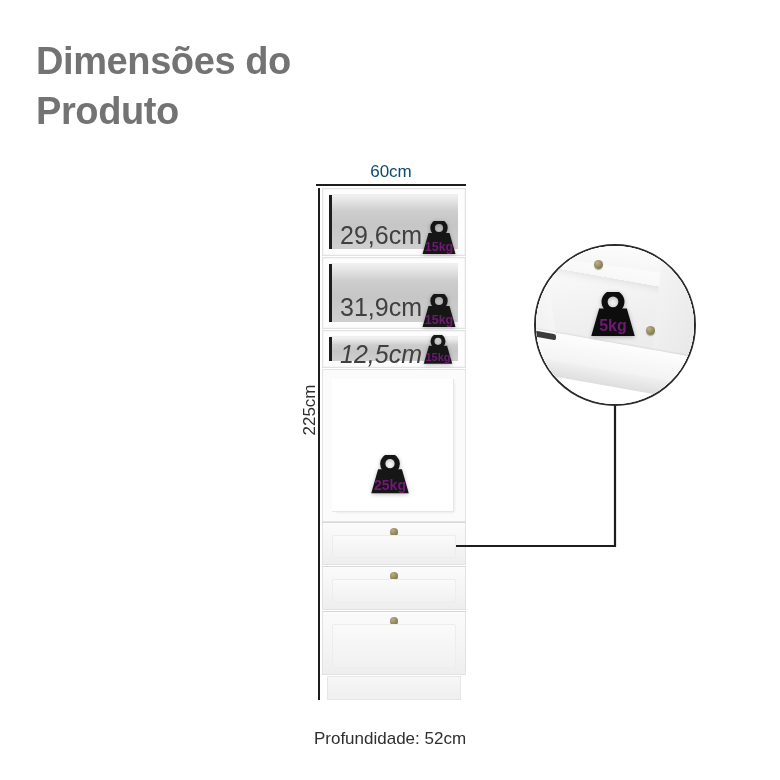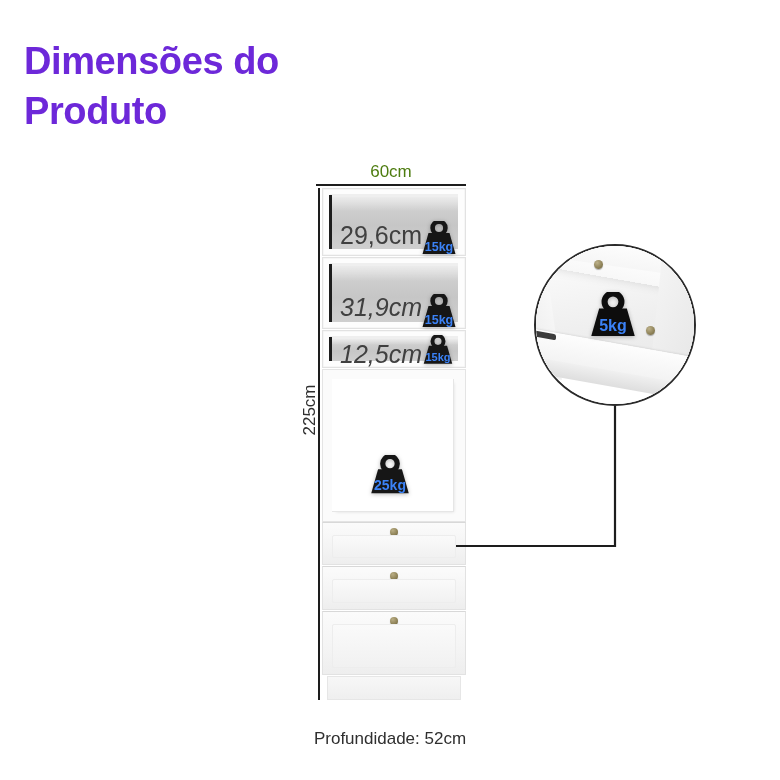--- a/index.html
+++ b/index.html
@@ -19,41 +19,41 @@
 
   #stage {
     position: absolute;
     left: 0; top: 0;
     width: 780px; height: 780px;
   }
 
   
   .title {
     position: absolute;
-    left: 24px;
+    left: 36px;
     top: 36px;
     width: 340px;
     font-size: 38px;
     line-height: 1.32;
     font-weight: 700;
-    color: #6d28d9;
+    color: #737373;
     letter-spacing: -0.4px;
   }
 
   
   .width-dim {
     position: absolute;
     left: 316px;
     top: 163px;
     width: 150px;
     text-align: center;
   }
   .width-dim .dim-text {
     font-size: 17px;
-    color: #4d7c0f;
+    color: #0c4a6e;
     line-height: 18px;
     display: block;
   }
   .width-dim .dim-rule {
     display: block;
     margin-top: 3px;
     height: 0;
     border-top: 2px solid #1d1d1d;
     width: 150px;
   }
@@ -208,21 +208,21 @@
   .weight {
     position: absolute;
     filter: drop-shadow(0 1px 2px rgba(0,0,0,.28));
   }
   .weight svg { display: block; }
   .weight .wtext {
     position: absolute;
     left: 0;
     width: 100%;
     text-align: center;
-    color: #3b82f6;
+    color: #701a75;
     font-weight: 700;
     line-height: 1;
     pointer-events: none;
   }
 
   
   .callout {
     position: absolute;
     left: 534px;
     top: 244px;
@@ -348,21 +348,21 @@
           <circle cx="22" cy="7" r="6.4" fill="none" stroke="#161616" stroke-width="4.6"></circle>
           <path d="M11.5 12 H32.5 L38.5 33 H5.5 Z" fill="#161616"></path>
         </svg>
         <span class="wtext" style="top:20px; font-size:12.5px;">15kg</span>
       </div>
     </div>
 
     <div class="shelf-block" style="top:69px; height:72px;">
       <div class="shelf-inner"></div>
       <div class="shelf-tick"></div>
-      <div class="shelf-label" style="top:37px;font-style:italic;">31,9cm</div>
+      <div class="shelf-label" style="top:37px;">31,9cm</div>
       <div class="weight" style="left:94px; top:36px; width:44px; height:34px;">
         <svg width="44" height="34" viewBox="0 0 44 34" aria-hidden="true">
           <circle cx="22" cy="7" r="6.4" fill="none" stroke="#161616" stroke-width="4.6"></circle>
           <path d="M11.5 12 H32.5 L38.5 33 H5.5 Z" fill="#161616"></path>
         </svg>
         <span class="wtext" style="top:20px; font-size:12.5px;">15kg</span>
       </div>
     </div>
 
     <div class="shelf-block" style="top:142px; height:38px;">

